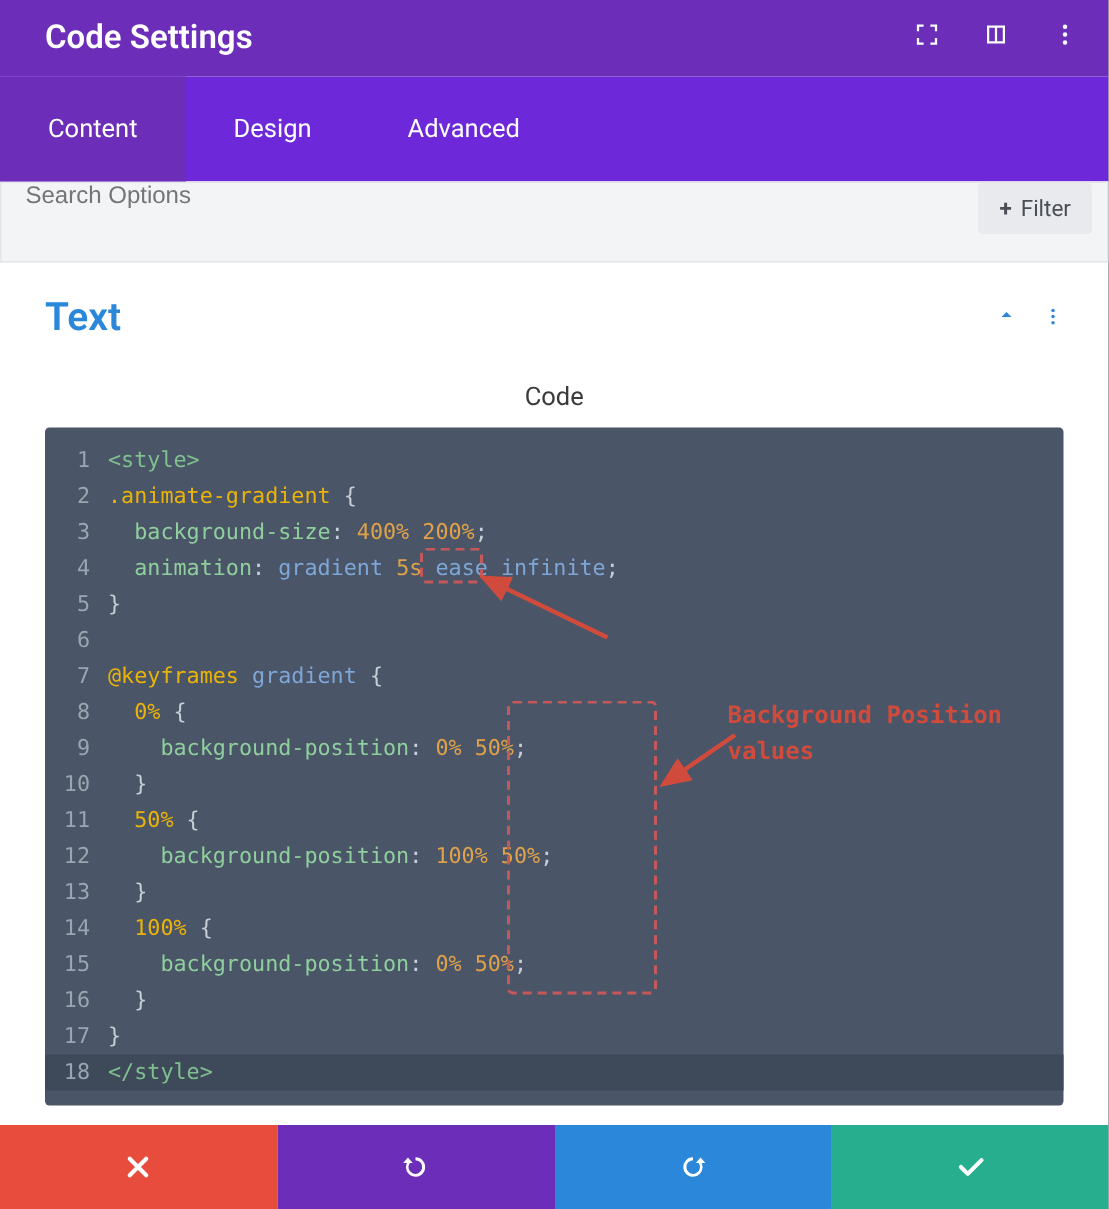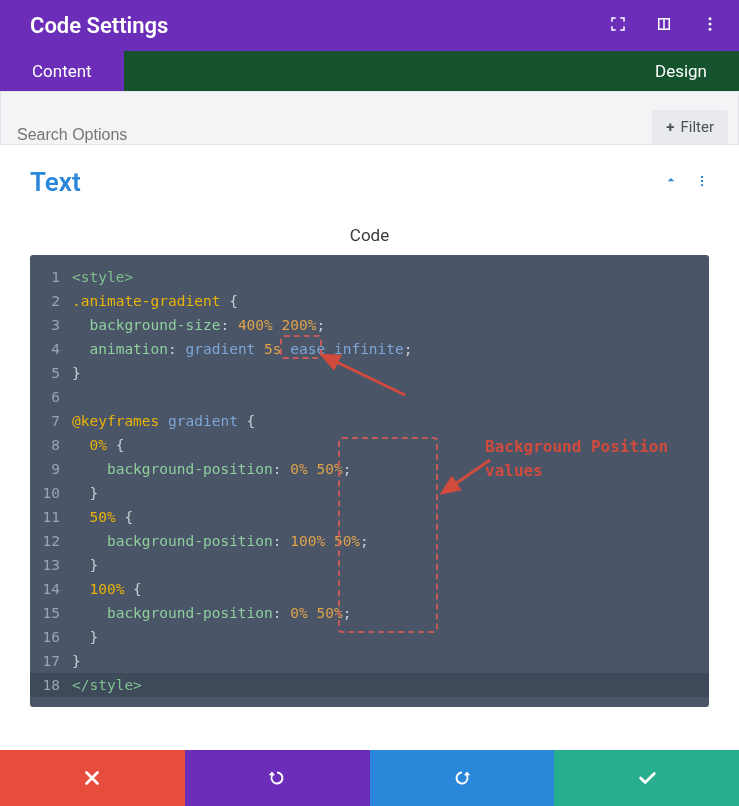--- a/index.html
+++ b/index.html
@@ -18,40 +18,39 @@
     display: flex;
     align-items: center;
     padding: 0 20px 0 30px;
     justify-content: space-between;
   }
   .header h1 { font-size: 22px; font-weight: 600; }
   .header-icons { display: flex; gap: 28px; align-items: center; }
   .header-icons span { font-size: 18px; cursor: pointer; }
   .header-icons svg { width:18px; height:18px; fill:#fff; }
   .tabs {
-    background: #14532d;
-    display: flex;
-    height: 40px;
-    justify-content: space-between;
+    background: #6d28d9;
+    display: flex;
+    height: 70px;
   }
   .tab {
     padding: 0 32px;
     display: flex;
     align-items: center;
     color: #fff;
     font-size: 17px;
     cursor: pointer;
   }
   .tab.active { background: #6c2eb9; }
   .search-row {
     background: #f3f4f6;
     border: 1px solid #e3e5e8;
     height: 54px;
     display: flex;
-    align-items: flex-end;
+    align-items: flex-start;
     padding: 0 10px 0 16px;
   }
   .search-row input {
     flex: 1;
     border: none;
     background: transparent;
     font-size: 16px;
     color: #6b7280;
     outline: none;
   }
@@ -167,20 +166,21 @@
           <circle cx="12" cy="12" r="2"></circle>
           <circle cx="12" cy="19" r="2"></circle>
         </svg>
     </span>
   </div>
 </div>
 
 <div class="tabs">
   <div class="tab active">Content</div>
   <div class="tab">Design</div>
+  <div class="tab">Advanced</div>
 </div>
 
 <div class="search-row">
   <input placeholder="Search Options" style="">
   <div class="filter-btn">
     <span style="font-weight:700;">+</span>
     <span>Filter</span>
   </div>
 </div>
 

